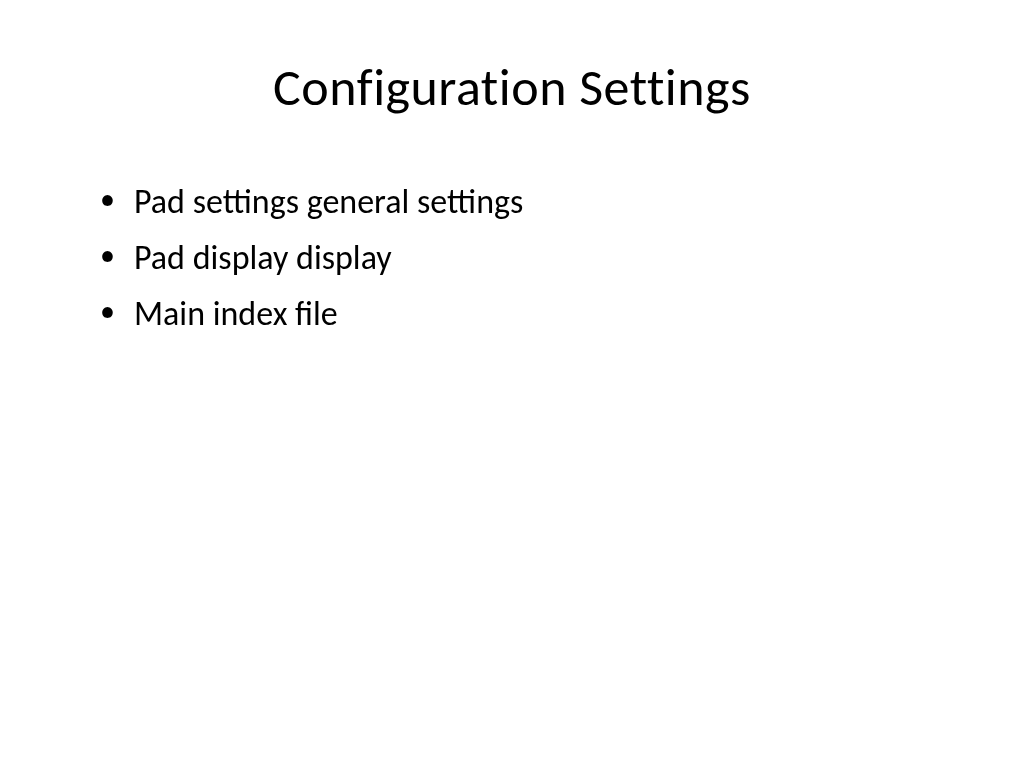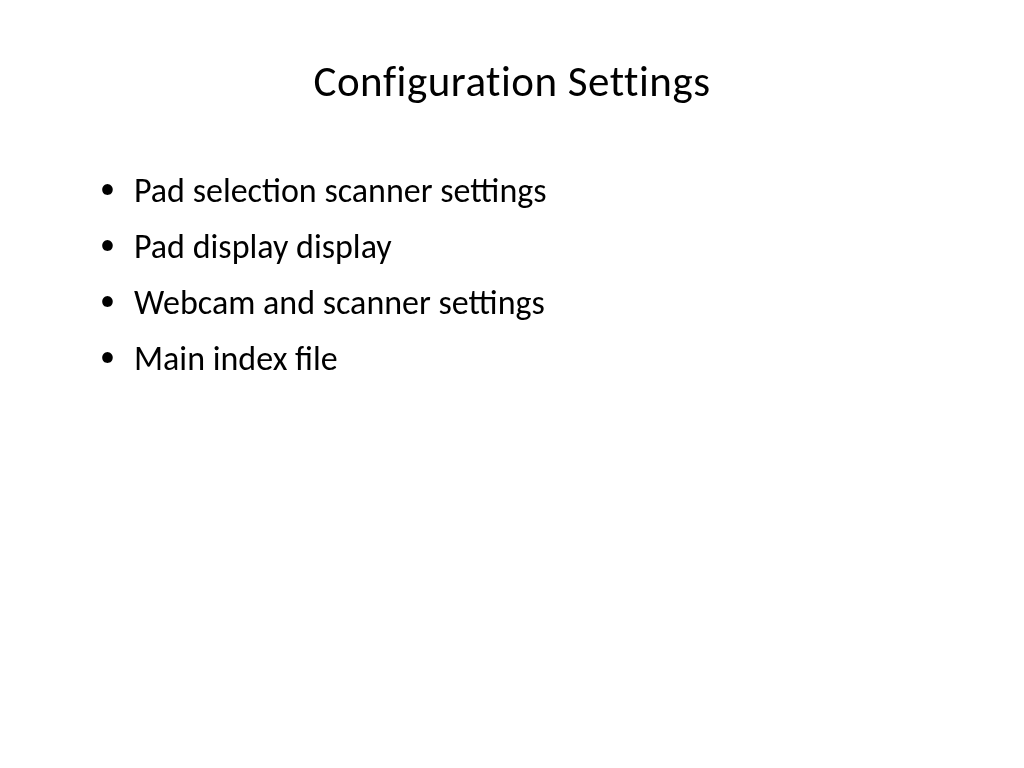--- a/index.html
+++ b/index.html
@@ -14,21 +14,21 @@
       font-family: Calibri, 'Segoe UI', Arial, sans-serif;
       color: #000000;
       overflow: hidden;
     }
     .slide {
       width: 100%;
       height: 100%;
       padding: 55px 70px 60px 70px;
     }
     .title {
-      font-size: 43px;
+      font-size: 52px;
       font-weight: 400;
       text-align: center;
       margin-bottom: 55px;
       letter-spacing: 0.5px;
     }
     .bullet-list {
       list-style: none;
       padding-left: 30px;
     }
     .bullet-list li {
@@ -45,18 +45,17 @@
       font-size: 30px;
       color: #000000;
     }
   </style>
 </head>
 <body>
 
 <div class="slide">
   <h1 class="title">Configuration Settings</h1>
   <ul class="bullet-list">
-    <li>Pad selection scanner settings</li>
+    <li>Pad settings general settings</li>
     <li>Pad display display</li>
-    <li>Webcam and scanner settings</li>
     <li>Main index file</li>
   </ul>
 </div>
 
 </body></html>

